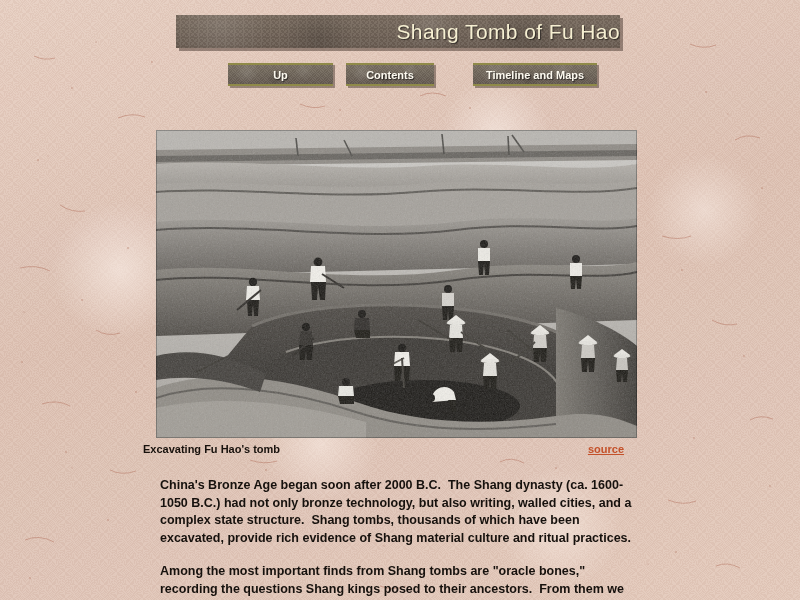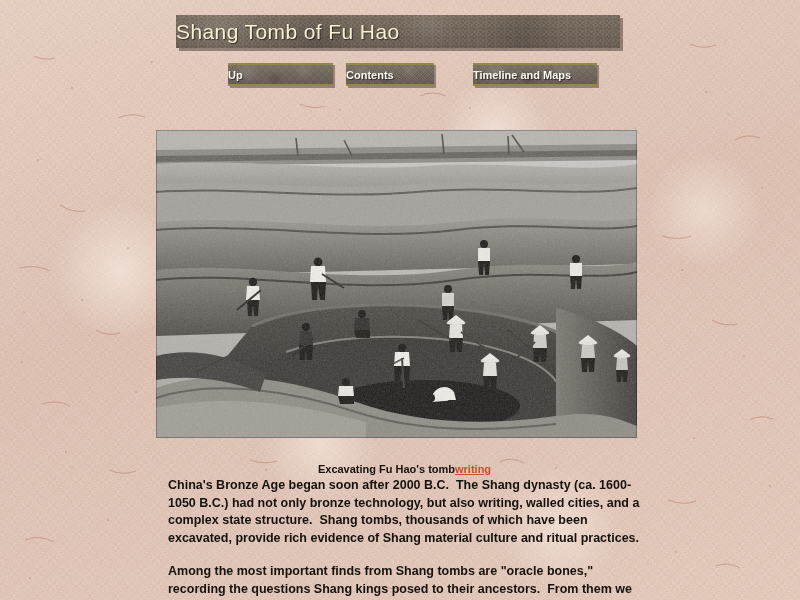--- a/index.html
+++ b/index.html
@@ -84,21 +84,21 @@
       radial-gradient(circle at 32% 70%, rgba(0,0,0,.14), transparent 12%),
       radial-gradient(circle at 57% 25%, rgba(255,255,255,.09), transparent 11%),
       radial-gradient(circle at 78% 64%, rgba(0,0,0,.13), transparent 12%),
       repeating-conic-gradient(from 0deg at 50% 50%,
         rgba(255,255,255,.05) 0deg 2deg, rgba(0,0,0,.06) 2deg 4deg),
       linear-gradient(180deg, #7a6c60 0%, #6b5e53 100%);
     background-size: 100% 100%,100% 100%,100% 100%,100% 100%,9px 9px,100% 100%;
     box-shadow: 3px 3px 0 rgba(40,26,18,.42);
     display: flex;
     align-items: center;
-    justify-content: flex-start;
+    justify-content: flex-end;
   }
   #title-banner .title-text {
     color: #f6efd2;
     font-size: 21px;
     font-weight: normal;
     letter-spacing: .4px;
     text-shadow: 1px 1px 1px rgba(0,0,0,.55);
     white-space: nowrap;
   }
 
@@ -121,20 +121,21 @@
       radial-gradient(circle at 18% 40%, rgba(255,255,255,.11), transparent 14%),
       radial-gradient(circle at 45% 72%, rgba(0,0,0,.15), transparent 14%),
       radial-gradient(circle at 72% 30%, rgba(255,255,255,.09), transparent 13%),
       repeating-conic-gradient(from 0deg at 50% 50%,
         rgba(255,255,255,.05) 0deg 2deg, rgba(0,0,0,.06) 2deg 4deg),
       linear-gradient(180deg, #7b7164 0%, #665c52 100%);
     background-size: 100% 100%,100% 100%,100% 100%,8px 8px,100% 100%;
     box-shadow: 2px 2px 0 rgba(40,26,18,.40);
     display: flex;
     align-items: center;
+    justify-content: center;
     cursor: pointer;
   }
   .nav-button .nav-label {
     color: #fdfaf0;
     font-size: 11px;
     font-weight: bold;
     white-space: nowrap;
     text-shadow: 1px 1px 1px rgba(0,0,0,.60);
   }
   #nav-button-up       { left: 0px;   width: 105px; }
@@ -153,27 +154,26 @@
     position: absolute;
     inset: 0;
     overflow: hidden;
     background: #6c6862;
   }
   #photo-image svg { display: block; width: 100%; height: 100%; }
 
   
   #caption-row {
     position: absolute;
-    left: 164px;
+    left: 143px;
     top: 443px;
     width: 481px;
     display: flex;
     align-items: baseline;
-    justify-content: center;
-    margin-top: 20px;
+    justify-content: space-between;
   }
   #photo-caption {
     color: #17110c;
     font-size: 11px;
     font-weight: bold;
   }
   #source-link {
     color: #c4512a;
     font-size: 11px;
     font-weight: bold;
@@ -185,21 +185,21 @@
   #body-copy {
     position: absolute;
     left: 156px;
     top: 477px;
     width: 490px;
     color: #16110d;
     font-size: 12.5px;
     font-weight: bold;
     line-height: 17.5px;
   }
-  #body-copy p { margin: 0 0 16px 12px; white-space: pre-wrap; }
+  #body-copy p { margin: 0 0 16px 4px; white-space: pre-wrap; }
   #body-copy p:last-child { margin-bottom: 0; }
 </style>
 </head>
 <body>
 
 <div id="paper-texture"></div>
 
 <svg id="paper-fibers" viewBox="0 0 800 600" preserveAspectRatio="none">
   <g stroke="#a9604c" stroke-width="1" fill="none" opacity=".55">
     <path d="M34 56 q10 5 21 2"></path>
@@ -469,21 +469,21 @@
 
         <rect x="0" y="0" width="481" height="308" filter="url(#grain)" opacity=".42"></rect>
         <rect x="0" y="0" width="481" height="308" filter="url(#grain2)" opacity=".26"></rect>
         <rect x="0" y="0" width="481" height="308" fill="none" stroke="#000" stroke-opacity=".25" stroke-width="2"></rect>
       </svg>
     </div>
   </div>
 
   <div id="caption-row">
     <span id="photo-caption">Excavating Fu Hao's tomb</span>
-    <span id="source-link">writing</span>
+    <span id="source-link">source</span>
   </div>
 
   <div id="body-copy">
     <p>China's Bronze Age began soon after 2000 B.C.  The Shang dynasty (ca. 1600-1050 B.C.) had not only bronze technology, but also writing, walled cities, and a complex state structure.  Shang tombs, thousands of which have been excavated, provide rich evidence of Shang material culture and ritual practices.</p>
     <p>Among the most important finds from Shang tombs are "oracle bones," recording the questions Shang kings posed to their ancestors.  From them we learn of the divinities they recognized, from the high god Di to nature gods and</p>
   </div>
 
 </div>
 
 </body></html>

